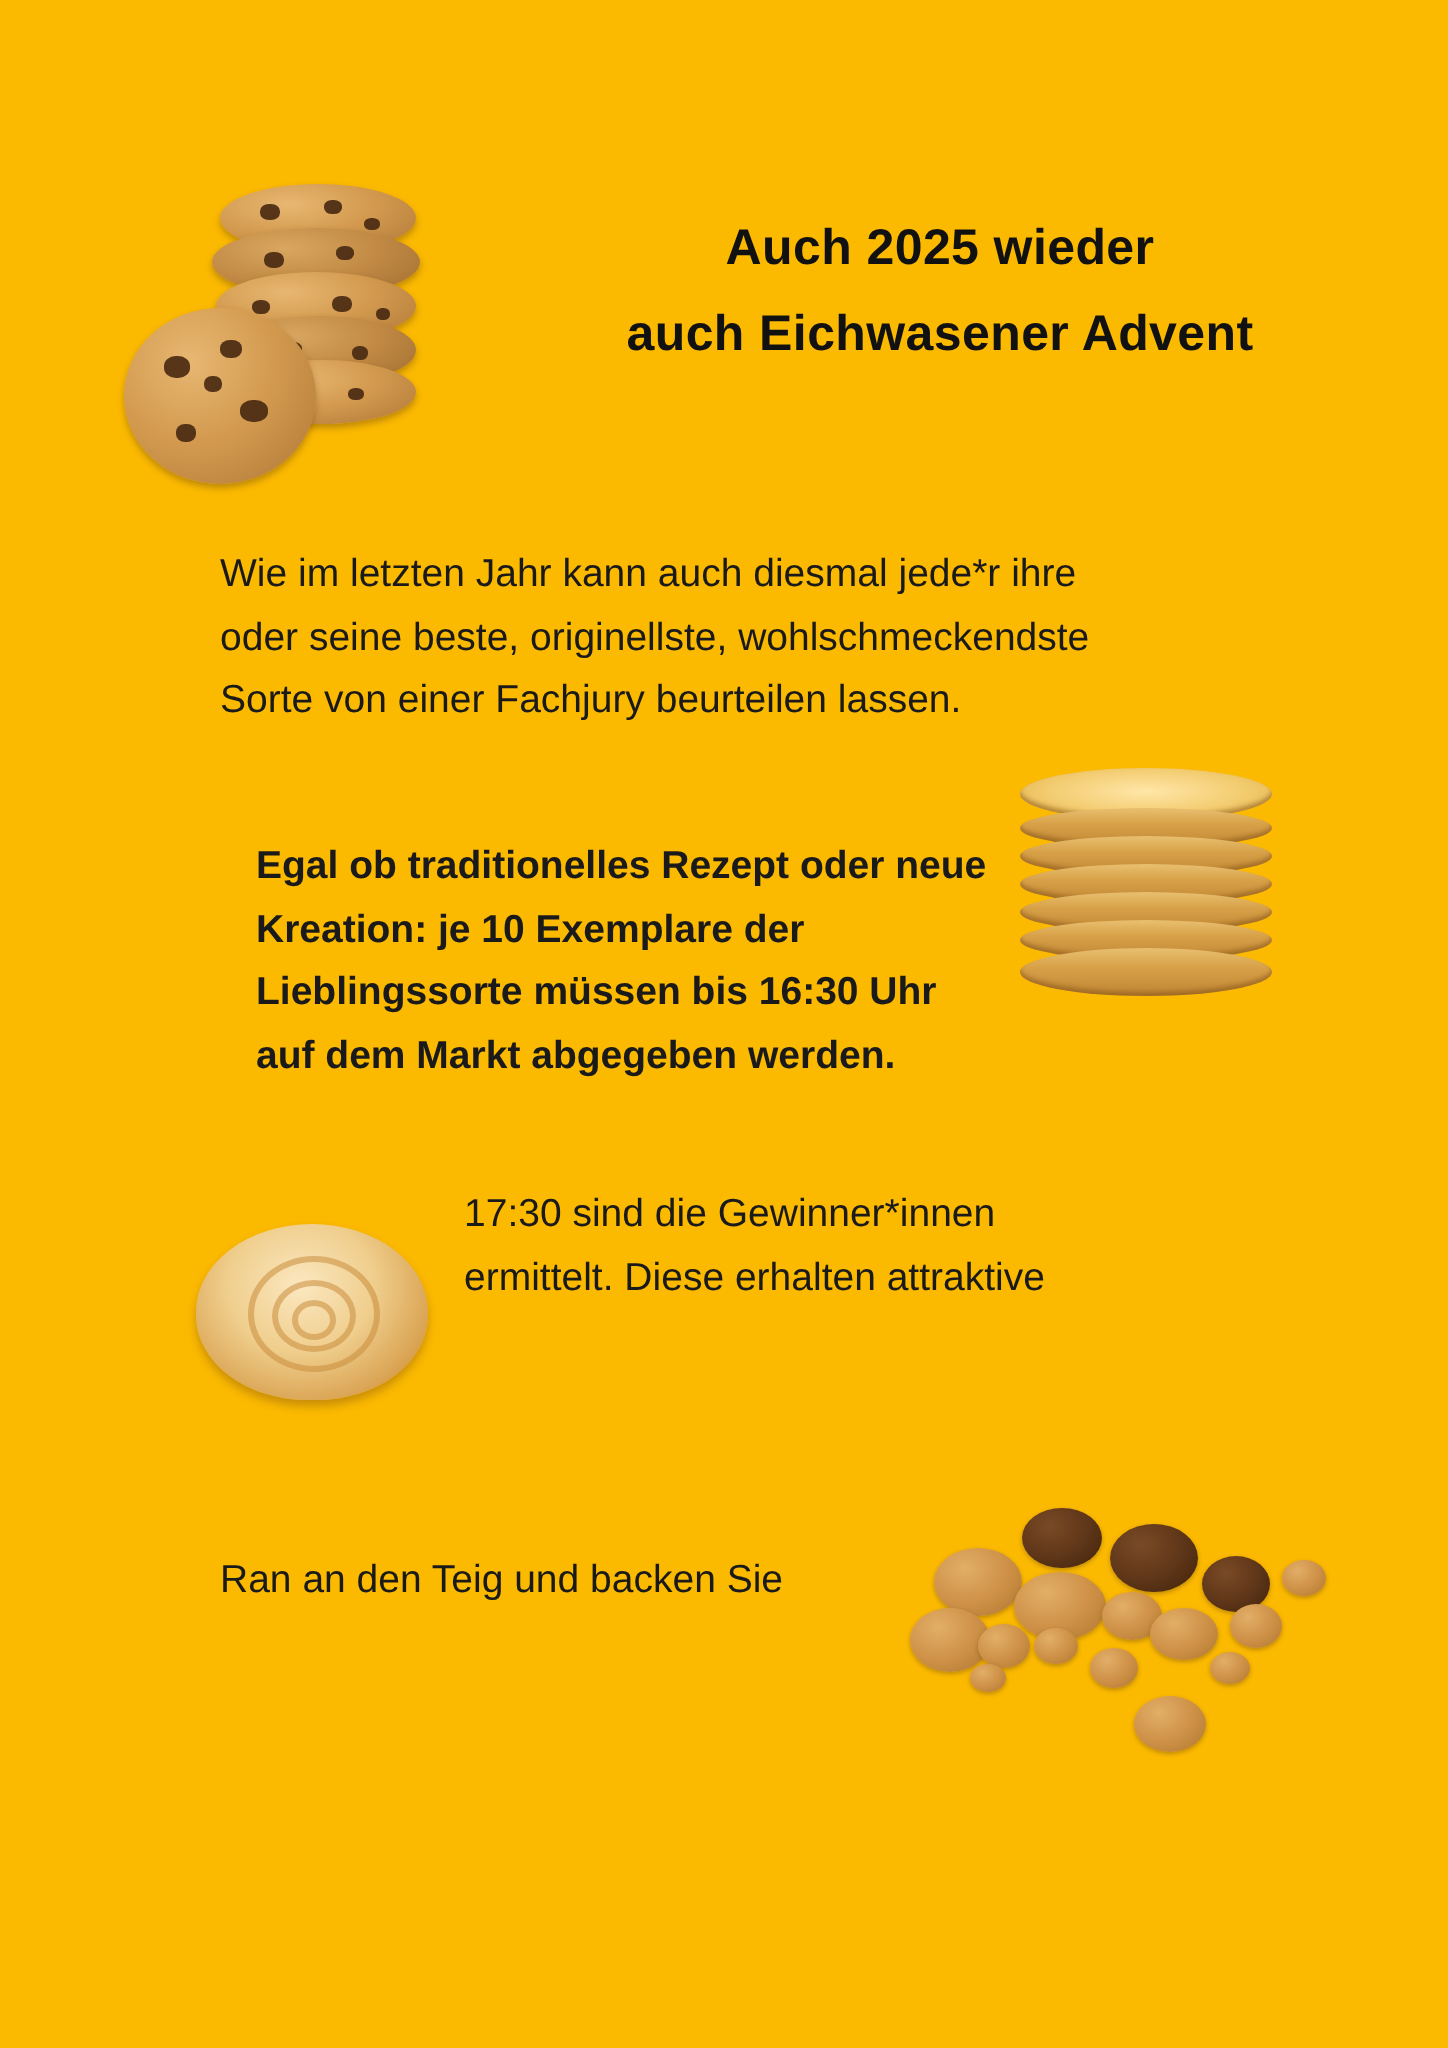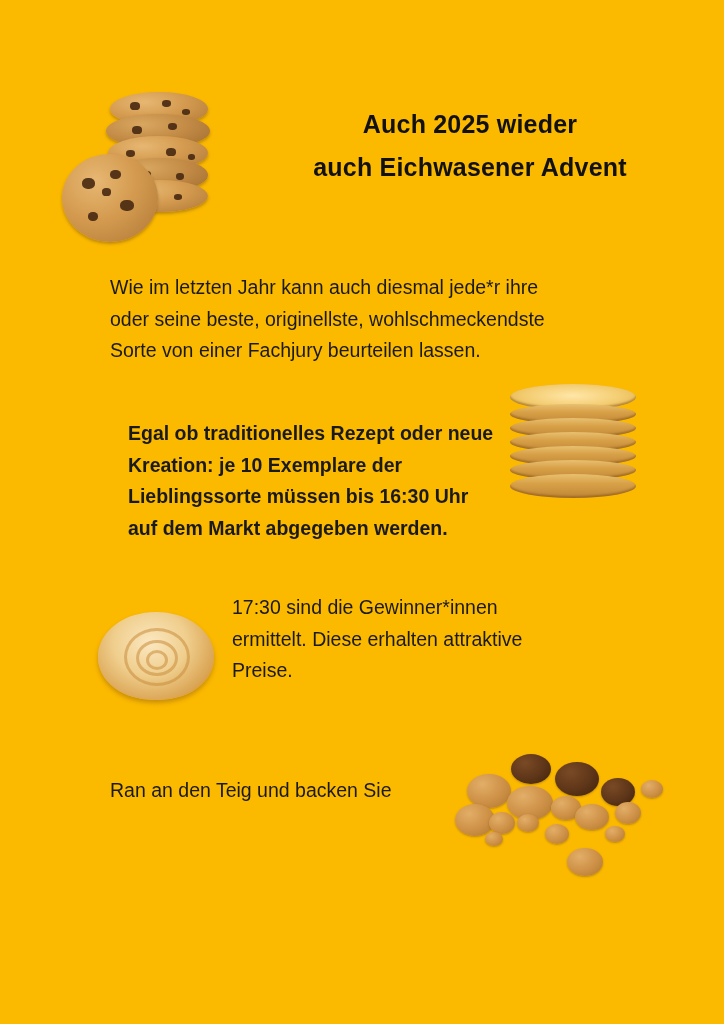--- a/index.html
+++ b/index.html
@@ -186,21 +186,20 @@
     <div class="macaroon-base">
       <span class="mac-swirl" style="left:26px; top:16px; width:60px; height:52px;"></span>
       <span class="mac-swirl" style="left:38px; top:28px; width:36px; height:30px;"></span>
       <span class="mac-swirl" style="left:48px; top:38px; width:16px; height:14px;"></span>
     </div>
   </div>
 
   <div class="para" id="p3">
     <span class="ln">17:30 sind die Gewinner*innen</span>
     <span class="ln">ermittelt. Diese erhalten attraktive</span>
-    <span class="ln">Preise.</span>
   </div>
 
   <div class="art" id="art-pile">
     <div class="pcookie choc" style="left:56px; top:2px; width:40px; height:30px;"></div>
     <div class="pcookie choc" style="left:100px; top:10px; width:44px; height:34px;"></div>
     <div class="pcookie" style="left:12px; top:22px; width:44px; height:34px;"></div>
     <div class="pcookie choc" style="left:146px; top:26px; width:34px; height:28px;"></div>
     <div class="pcookie" style="left:52px; top:34px; width:46px; height:34px;"></div>
     <div class="pcookie" style="left:96px; top:44px; width:30px; height:24px;"></div>
     <div class="pcookie" style="left:0px; top:52px; width:40px; height:32px;"></div>

